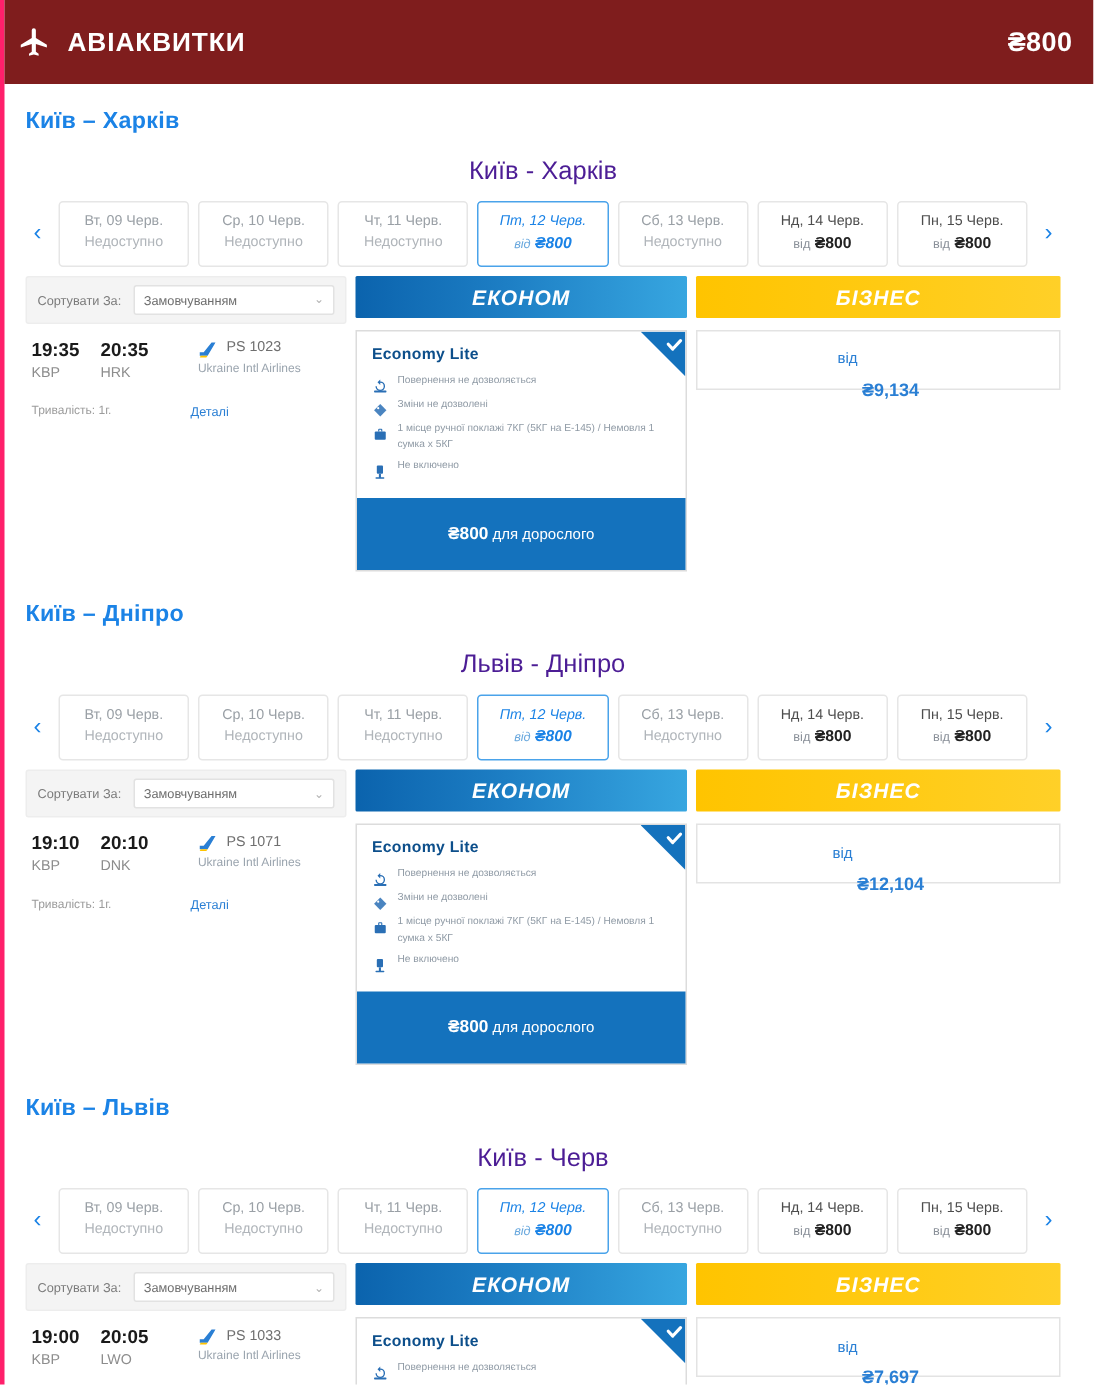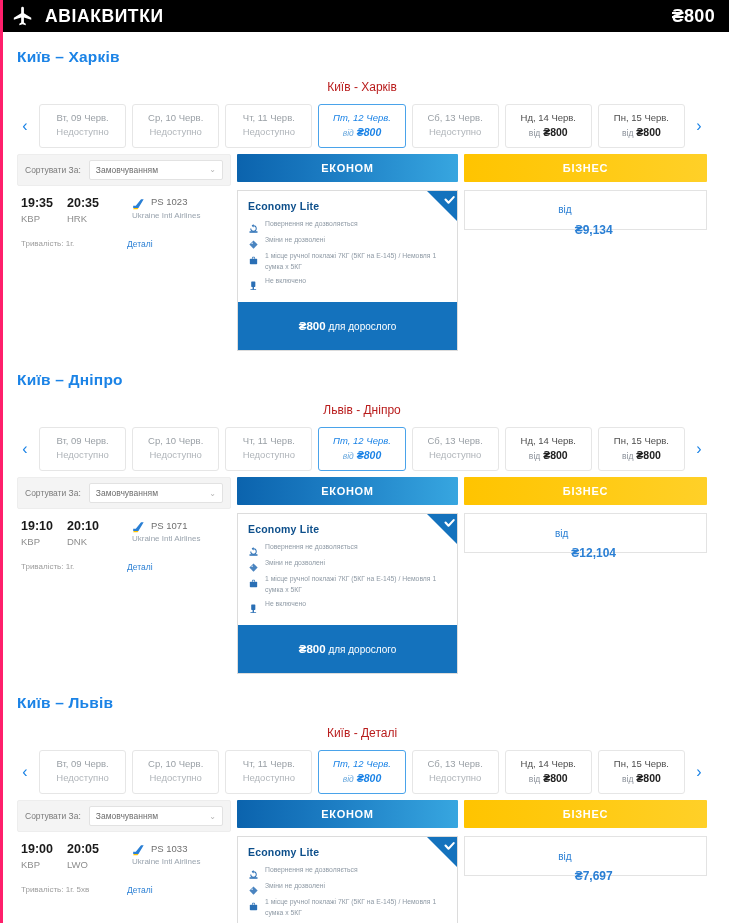--- a/index.html
+++ b/index.html
@@ -6,22 +6,22 @@
   html, body {
     width: 729px; height: 923px;
     font-family: "Liberation Sans", sans-serif;
     background: #ffffff;
     overflow: hidden;
   }
   body { border-left: 3px solid #ff1f6b; }
 
   
   .appbar {
-    height: 32px;
-    background: #000000;
+    height: 56px;
+    background: #7f1d1d;
     display: flex; align-items: center;
     padding: 0 14px 0 12px;
     margin-left: -3px;
   }
   .appbar-left { display: flex; align-items: center; gap: 11px; flex: 1; }
   .plane-icon { width: 22px; height: 22px; display: block; }
   .app-title {
     color: #fff; font-size: 17.5px; font-weight: bold;
     letter-spacing: .6px;
   }
@@ -34,21 +34,21 @@
   .section { margin-bottom: 4px; }
   .route-heading {
     color: #1b83e6; font-size: 15.5px; font-weight: bold;
     padding: 16px 0 6px 14px; letter-spacing: .2px;
   }
   .panel {
     margin: 0 22px 0 14px;
     background: #fff;
   }
   .panel-title {
-    text-align: center; font-size: 12px; color: #b91c1c;
+    text-align: center; font-size: 17px; color: #4c1d95;
     padding: 8px 0 10px 0; font-weight: normal;
   }
 
   
   .datestrip { display: flex; align-items: center; gap: 6px; padding: 0 0 6px 0; }
   .chev {
     width: 16px; flex: 0 0 16px; text-align: center;
     color: #1b83e6; font-size: 16px; line-height: 1; cursor: pointer;
     user-select: none;
   }
@@ -102,22 +102,22 @@
   .tail-icon { width: 14px; height: 12px; display: block; }
   .fnum { font-size: 9.5px; color: #6f6f6f; }
   .airline { font-size: 8px; color: #9aa4ae; line-height: 1.9; }
   .flight-bot { display: flex; margin-top: 14px; }
   .dur { font-size: 8px; color: #9c9c9c; width: 106px; }
   .details { font-size: 8.5px; color: #2a7fd4; cursor: pointer; }
 
   
   .tab {
     height: 28px; display: flex; align-items: center; justify-content: center;
-    color: #fff; font-size: 11px; font-weight: bold; letter-spacing: .7px;
-    cursor: pointer; border-radius: 1px;
+    color: #fff; font-size: 14px; font-weight: bold; letter-spacing: .7px;
+    cursor: pointer; border-radius: 1px; font-style: italic;
   }
   .tab-eco { background: linear-gradient(90deg,#0b63ad 0%,#1d7ec4 45%,#37a6e0 100%); }
   .tab-biz { background: linear-gradient(90deg,#ffc400 0%,#ffca12 50%,#ffd028 100%); }
 
   
   .fare {
     margin-top: 8px; border: 1px solid #dcdcdc; background: #fff; position: relative;
   }
   .fare-body { padding: 9px 10px 10px 10px; }
   .fare-name {
@@ -417,21 +417,21 @@
               <span>від</span>
               <b>₴12,104</b>
             </div>
           </div>
         </div>
       </div>
     </div>
     <div class="section">
       <div class="route-heading">Київ – Львів</div>
       <div class="panel">
-        <div class="panel-title">Київ - Деталі</div>
+        <div class="panel-title">Київ - Черв</div>
         <div class="datestrip">
           <div class="chev">‹</div>
           <div class="dates">
             <div class="date-cell">
               <div class="d-day">Вт, 09 Черв.</div>
               <div class="d-sub"><span>Недоступно</span></div>
             </div>
             <div class="date-cell">
               <div class="d-day">Ср, 10 Черв.</div>
               <div class="d-sub"><span>Недоступно</span></div>

